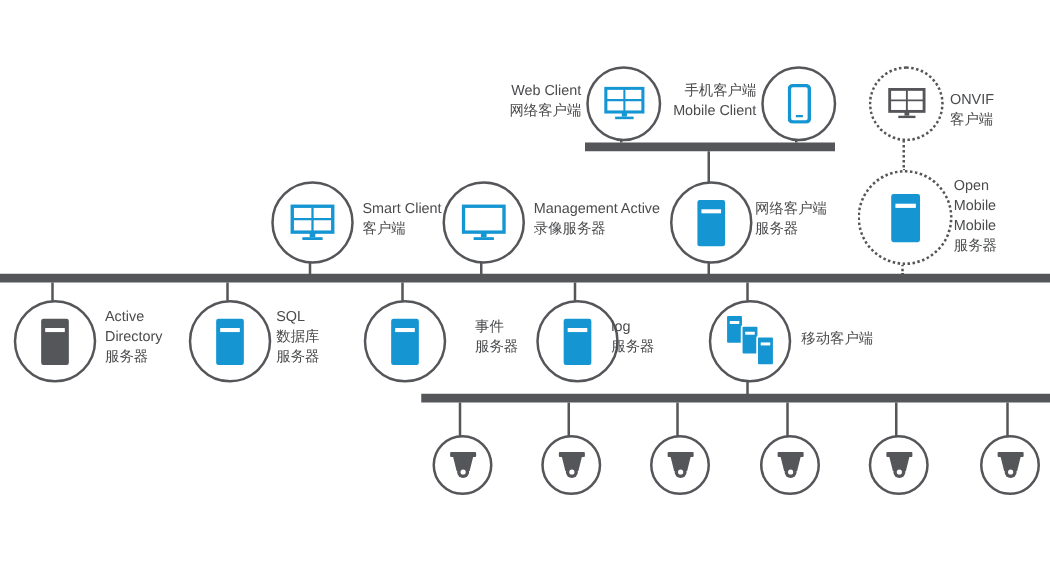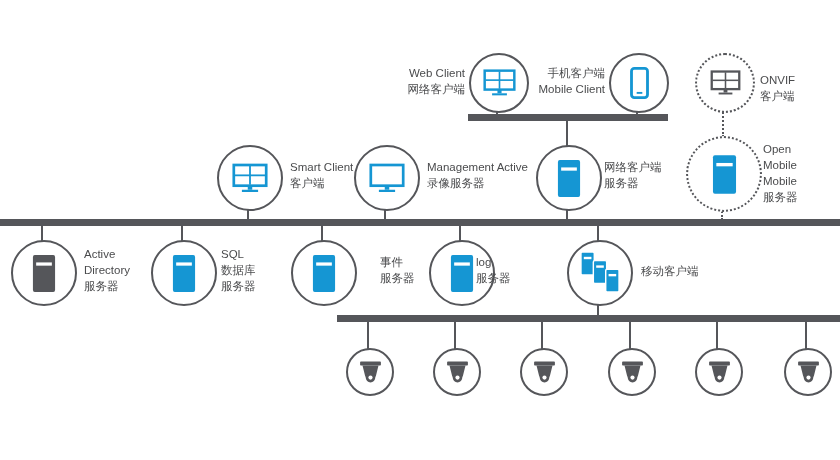--- a/index.html
+++ b/index.html
@@ -188,21 +188,21 @@
   <div class="label" style="left:380px;top:254px">
     <div>事件</div>
     <div>服务器</div>
   </div>
 
   <div class="circle" style="left:429px;top:240px;width:62px;height:62px">
     <svg class="icon blue" width="24" height="39">
         <use href="#sym-server"></use>
       </svg>
   </div>
-  <div class="label" style="left:476px;top:254px">
+  <div class="label" style="left:489px;top:254px">
     <div>log</div>
     <div>服务器</div>
   </div>
 
   <div class="circle" style="left:567px;top:240px;width:62px;height:62px">
     <svg class="icon blue" width="40" height="44">
         <use href="#sym-server-stack"></use>
       </svg>
   </div>
   <div class="label" style="left:641px;top:263px">

